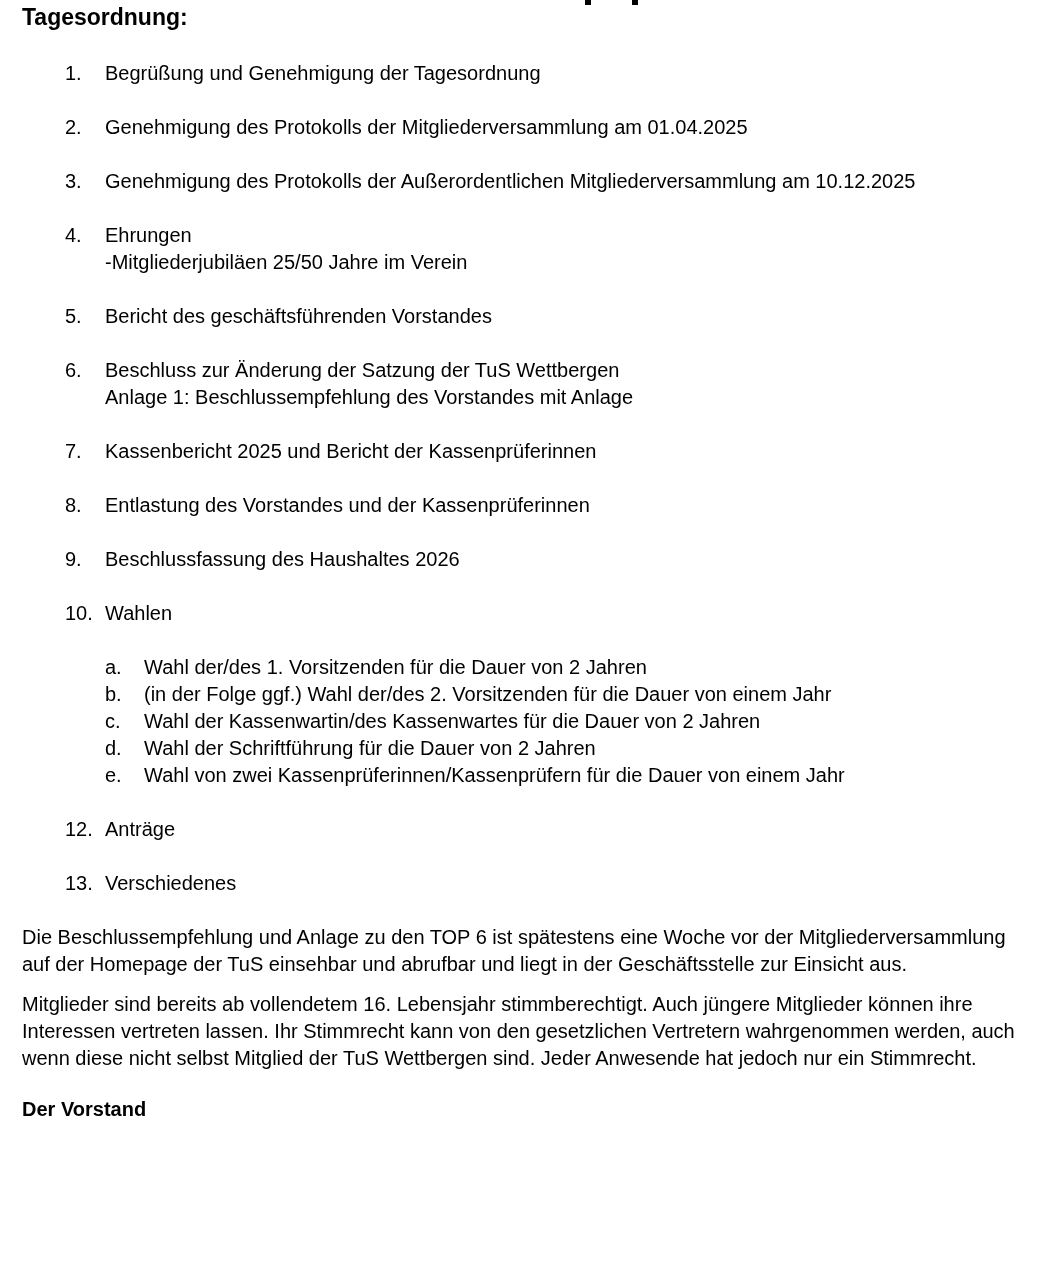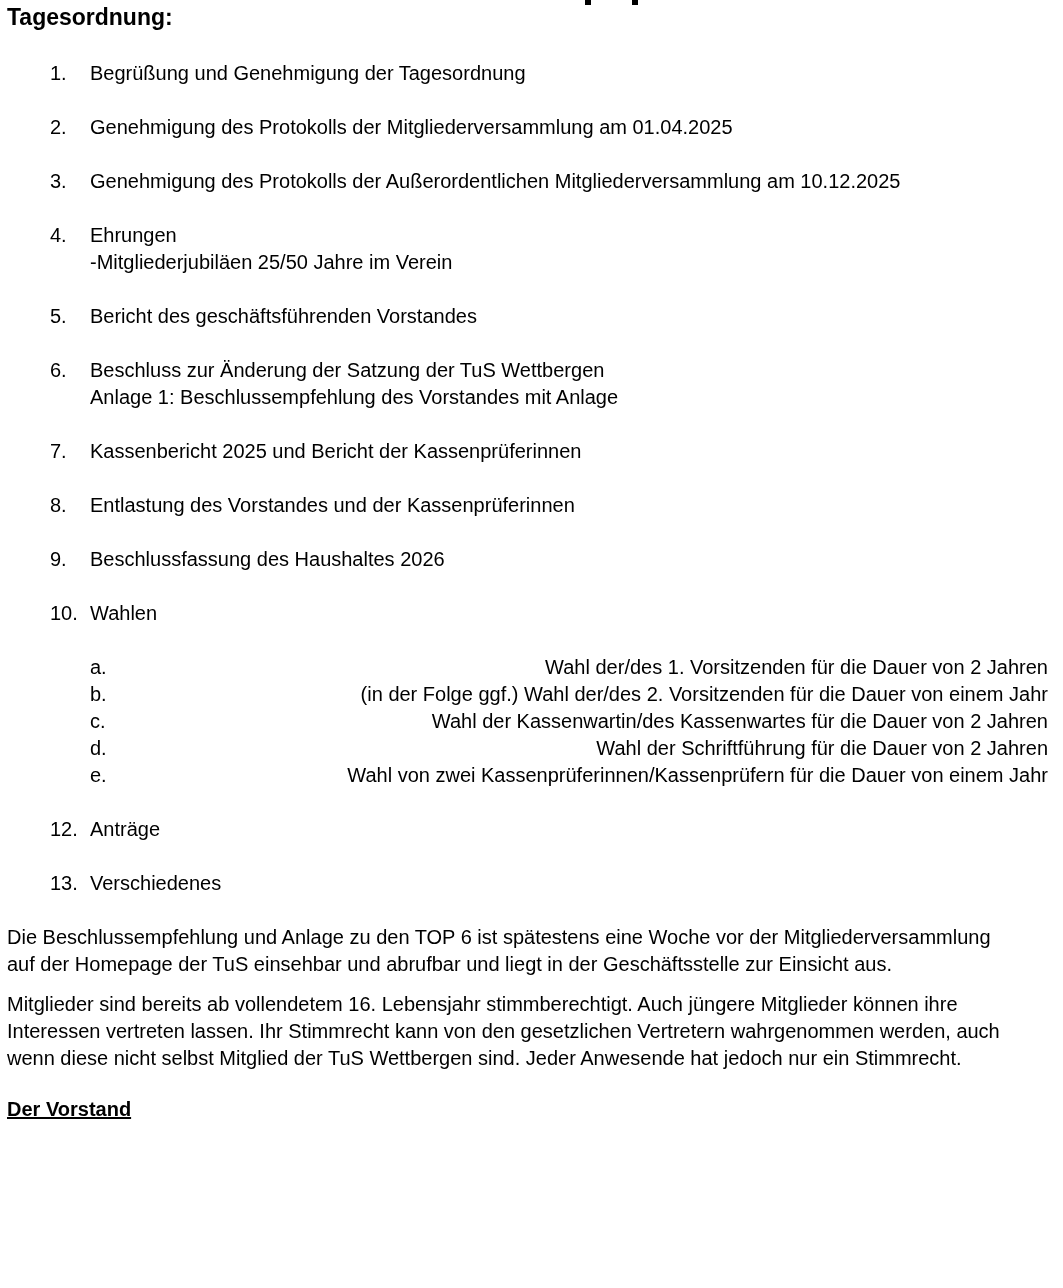--- a/index.html
+++ b/index.html
@@ -13,21 +13,21 @@
     overflow: hidden;
     position: relative;
     color: #000000;
     font-family: "Liberation Sans", sans-serif;
     font-size: 20px;
     line-height: 27px;
   }
   .page {
     position: relative;
     width: 1048px;
-    padding: 0 0 0 7px;
+    padding: 0 0 0 22px;
     box-sizing: border-box;
   }
   
   .glyph-mark {
     position: absolute;
     top: 0;
     width: 6px;
     height: 5px;
     background: #000000;
   }
@@ -57,32 +57,30 @@
   }
   .sub-item {
     display: flex;
     padding-left: 83px;
   }
   .sub-item .letter {
     flex: 0 0 39px;
   }
   .sub-item .txt {
     flex: 1;
-    text-align: right;
   }
   .para {
     max-width: 1010px;
     margin: 0;
   }
   .para.p1 { margin-top: 17px; margin-bottom: 13px; }
   .para.p2 { margin-bottom: 24px; }
   .signature {
     font-weight: bold;
     margin: 0;
-    text-decoration: underline;
   }
 </style>
 </head>
 <body>
 
 <div class="glyph-mark m1"></div>
 <div class="glyph-mark m2"></div>
 
 <div class="page">
 

